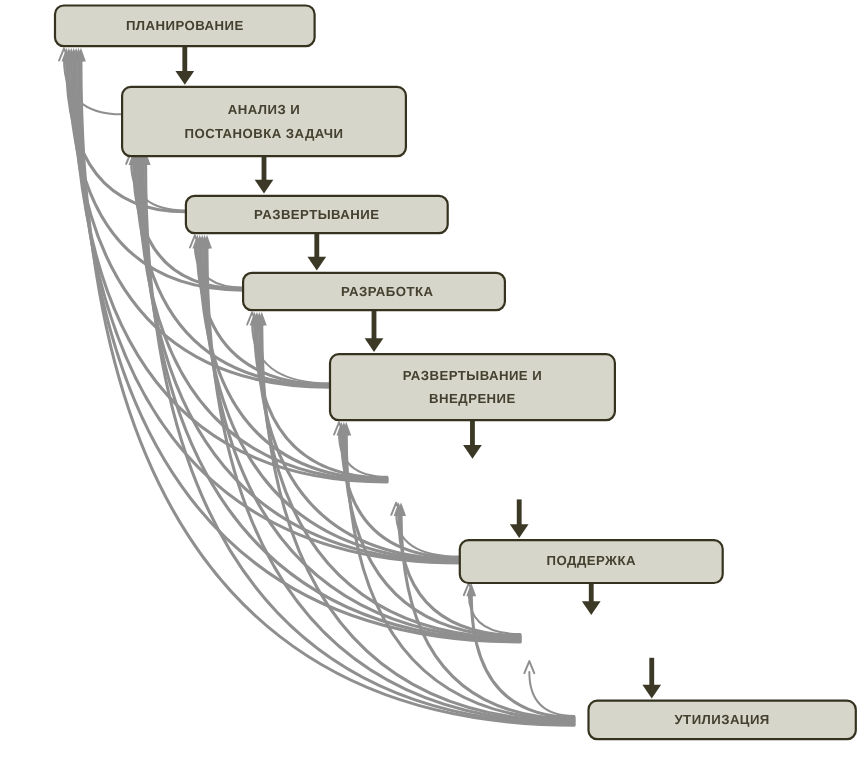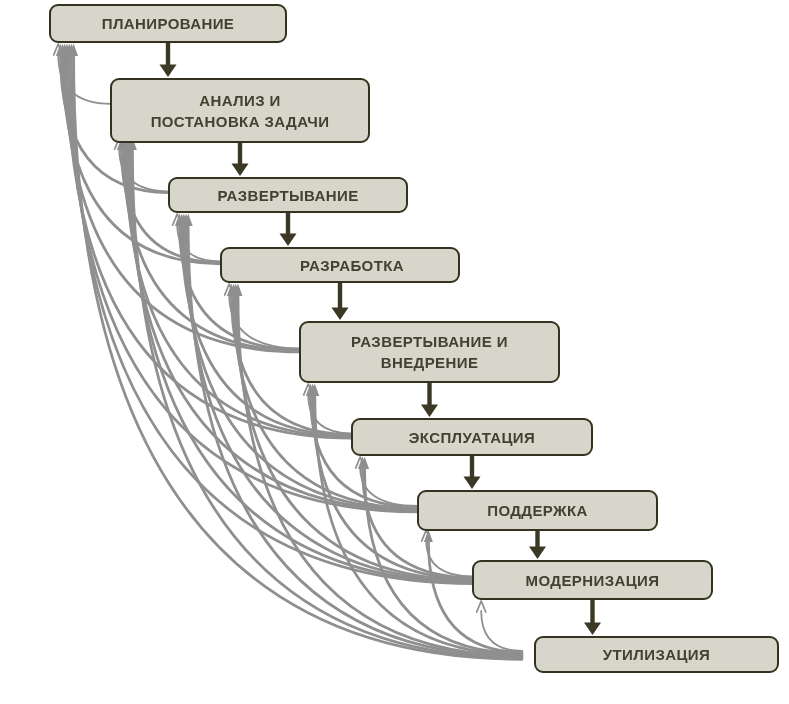--- a/index.html
+++ b/index.html
@@ -29,21 +29,21 @@
     flex-direction: column;
     align-items: center;
     justify-content: center;
     background: var(--node-fill, #d7d6ca);
     border: 2.5px solid var(--node-border, #35331f);
     border-radius: 9px;
   }
   .node span {
     display: block;
     font-weight: bold;
-    font-size: 15px;
+    font-size: 12px;
     line-height: 21px;
     letter-spacing: 0.4px;
     color: var(--node-text, #454130);
     white-space: nowrap;
     text-align: center;
   }
 </style>
 </head>
 <body>
 
@@ -154,28 +154,22 @@
 
   <div class="node" style="left: 220px; top: 247px; width: 240px; height: 36px; padding-left: 24px;">
     <span>РАЗРАБОТКА</span>
   </div>
 
   <div class="node" style="left: 299px; top: 321px; width: 261px; height: 62px;">
     <span>РАЗВЕРТЫВАНИЕ И</span>
     <span>ВНЕДРЕНИЕ</span>
   </div>
 
-  <div class="node" style="left: 351px; top: 418px; width: 242px; height: 38px;">
-    <span>ЭКСПЛУАТАЦИЯ</span>
-  </div>
 
   <div class="node" style="left: 417px; top: 490px; width: 241px; height: 41px;">
     <span>ПОДДЕРЖКА</span>
   </div>
 
-  <div class="node" style="left: 472px; top: 560px; width: 241px; height: 40px;">
-    <span>МОДЕРНИЗАЦИЯ</span>
-  </div>
 
   <div class="node" style="left: 521px; top: 636px; width: 245px; height: 37px; margin-left: 13px;">
     <span>УТИЛИЗАЦИЯ</span>
   </div>
 </div>
 
 </body></html>

